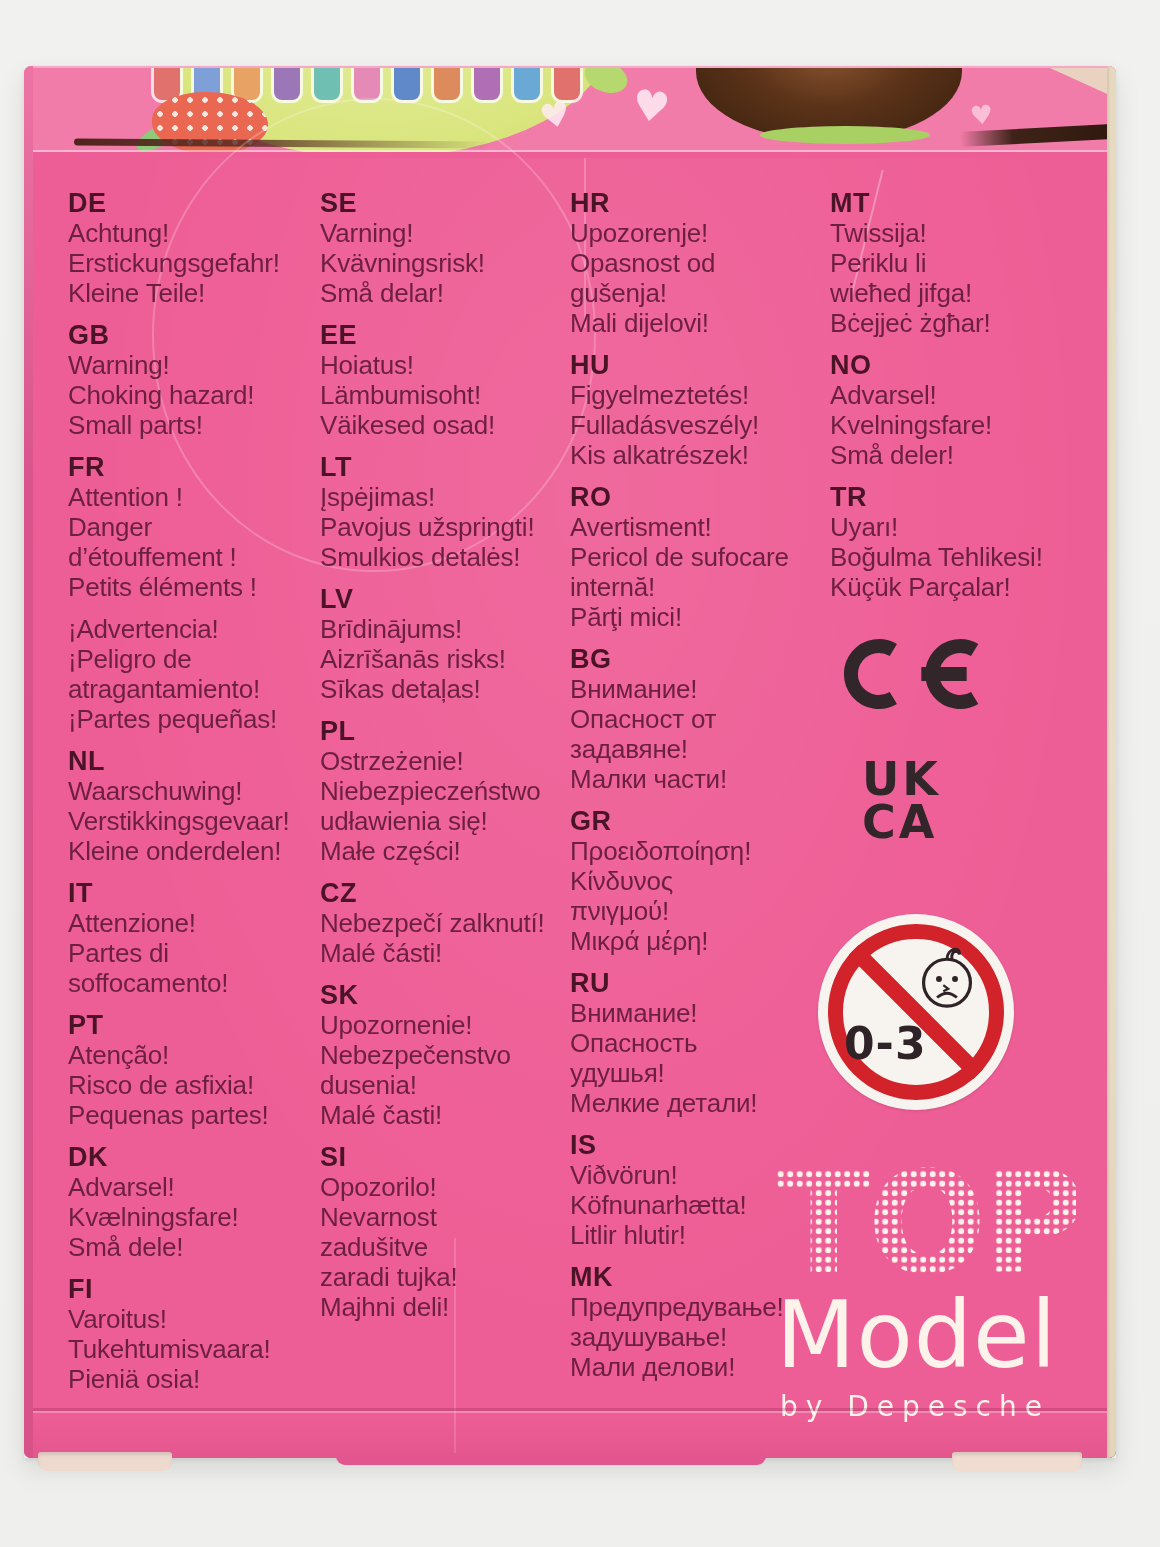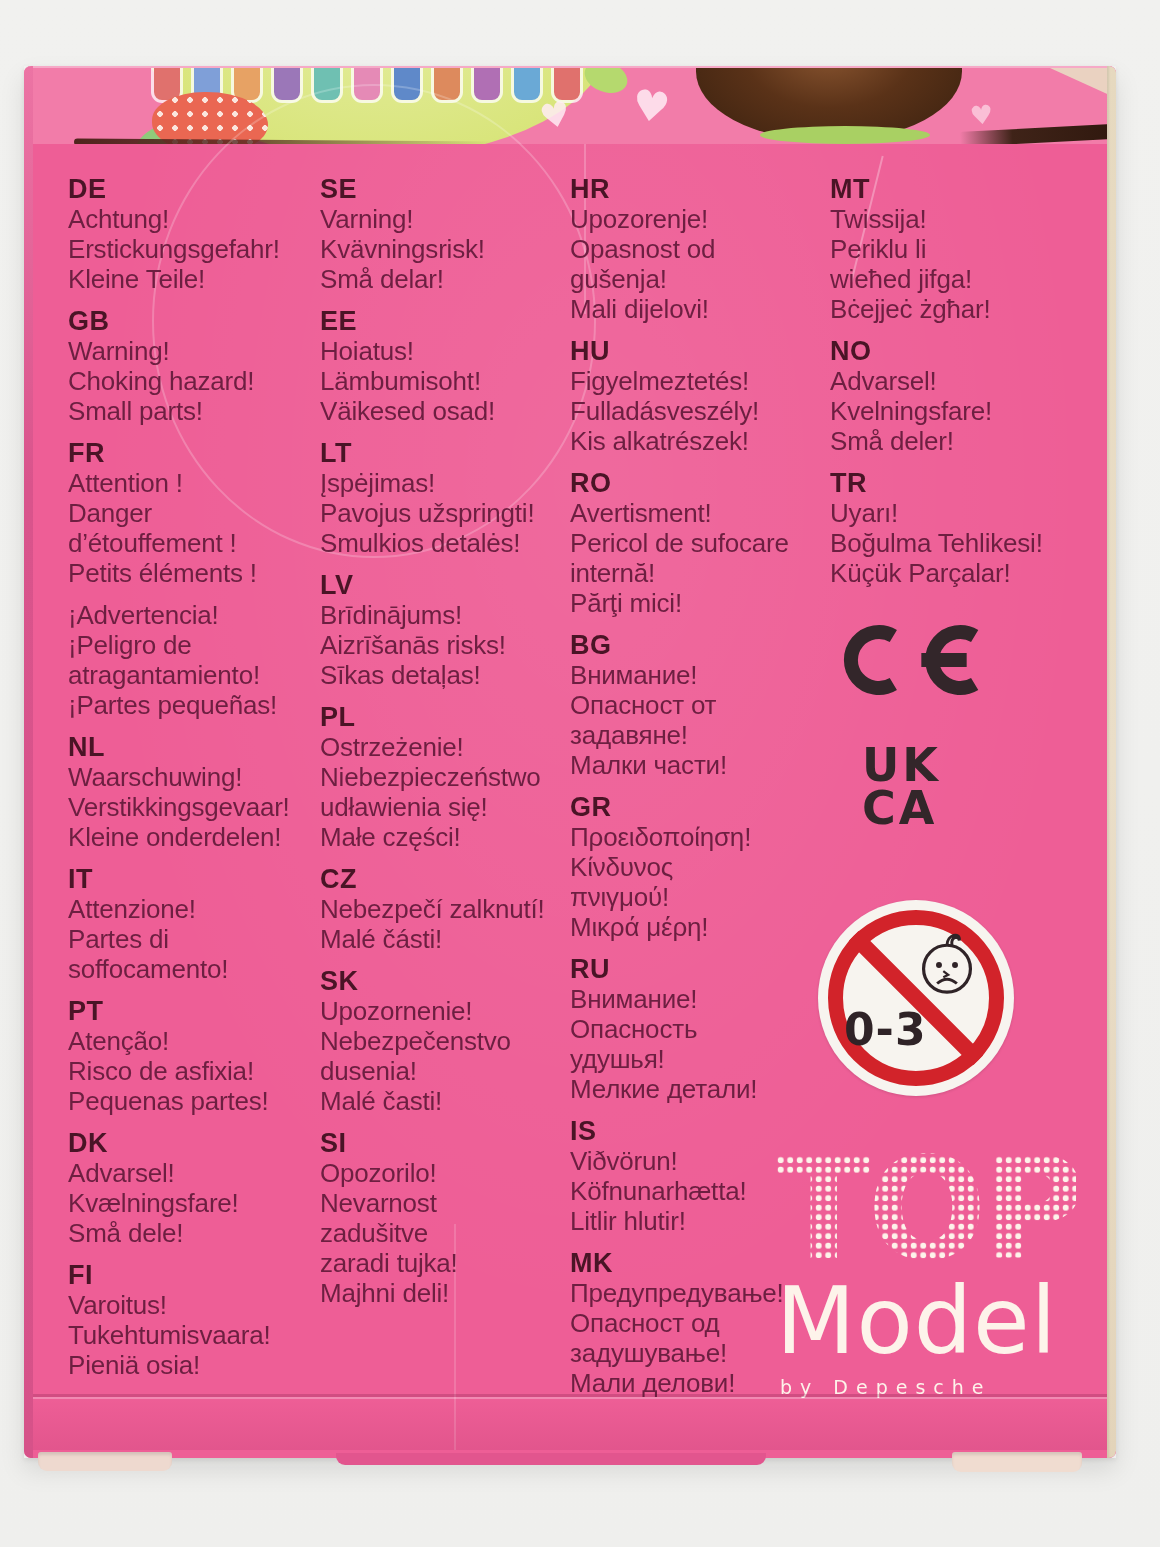--- a/index.html
+++ b/index.html
@@ -33,21 +33,21 @@
   .corner-cut{position:absolute;right:0;top:0;width:66px;height:30px;background:#e9dcc3;
               clip-path:polygon(100% 0,0 0,100% 100%);opacity:.9;}
   .flap-slit-left{position:absolute;left:50px;top:74px;width:420px;height:7px;border-radius:4px;
                   background:linear-gradient(to right,#4f241c 0%,rgba(79,36,28,.75) 45%,rgba(79,36,28,0) 100%);
                   transform:rotate(.4deg);}
   .flap-slit-right{position:absolute;left:936px;top:62px;width:150px;height:15px;border-radius:3px;
                    background:linear-gradient(to right,rgba(63,35,24,0),#3f2318 35%,#31190f 100%);transform:rotate(-3deg);}
   .flap-fold{position:absolute;left:0;top:84px;width:100%;height:2px;background:rgba(255,255,255,.45);}
 
   
-  .panel{position:absolute;left:0;top:78px;width:100%;height:1306px;
+  .panel{position:absolute;left:0;top:92px;width:100%;height:1306px;
          background:radial-gradient(ellipse at 52% 26%,rgba(255,255,255,.07),rgba(255,255,255,0) 62%),#ee5e96;text-decoration:underline;}
 
   
   .wcol{position:absolute;top:30px;width:252px;}
   .wblock{margin-bottom:12px;}
   .wcode{font-size:27px;font-weight:bold;line-height:30px;color:#4a1426;letter-spacing:.5px;}
   .wline{font-size:26px;line-height:30px;color:#6d1f41;letter-spacing:-.2px;}
 
   
   .ce{position:absolute;left:812px;top:468px;}
@@ -59,21 +59,21 @@
   .age-slash{position:absolute;left:90px;top:10px;width:16px;height:176px;background:#d2232a;
              transform:rotate(-45deg);border-radius:2px;}
   .age-baby{position:absolute;left:92px;top:28px;}
   .age-text{position:absolute;left:26px;top:104px;font-size:44px;font-weight:bold;color:#2f2327;
             font-family:"DejaVu Sans",sans-serif;letter-spacing:1px;}
 
   
   .logo{position:absolute;left:752px;top:1002px;width:330px;color:#fdf3ea;}
   .logo-model{font-size:92px;line-height:92px;color:#fdf3ea;font-family:"DejaVu Sans",sans-serif;
               letter-spacing:1px;margin-top:4px;}
-  .logo-by{font-size:19px;letter-spacing:8px;color:#fdf3ea;margin-top:8px;margin-left:4px;
+  .logo-by{font-size:28px;letter-spacing:8px;color:#fdf3ea;margin-top:8px;margin-left:4px;
            font-family:"DejaVu Sans",sans-serif;}
 
   
   .scratch-circle{position:absolute;left:128px;top:-60px;width:440px;height:470px;border-radius:50%;
                   border:2px solid rgba(255,255,255,.22);pointer-events:none;}
   .scratch-line{position:absolute;left:842px;top:10px;width:2px;height:130px;background:rgba(255,255,255,.3);
                 transform:rotate(14deg);}
   .crease-v1{position:absolute;left:560px;top:0;width:2px;height:170px;background:rgba(255,255,255,.22);}
   .crease-v2{position:absolute;left:430px;top:1080px;width:2px;height:226px;background:rgba(255,255,255,.16);}
   .crease-bottom{position:absolute;left:0;top:1250px;width:100%;height:3px;background:rgba(110,20,58,.22);}
@@ -293,21 +293,20 @@
             </div>
             <div class="wblock">
               <div class="wcode">IS</div>
               <div class="wline">Viðvörun!</div>
               <div class="wline">Köfnunarhætta!</div>
               <div class="wline">Litlir hlutir!</div>
             </div>
             <div class="wblock">
               <div class="wcode">MK</div>
               <div class="wline">Предупредување!</div>
-              <div class="wline">Опасност од</div>
               <div class="wline">задушување!</div>
               <div class="wline">Мали делови!</div>
             </div>
           </div>
         <div class="wcol" style="left:806px">
             <div class="wblock">
               <div class="wcode">MT</div>
               <div class="wline">Twissija!</div>
               <div class="wline">Periklu li</div>
               <div class="wline">wieħed jifga!</div>

